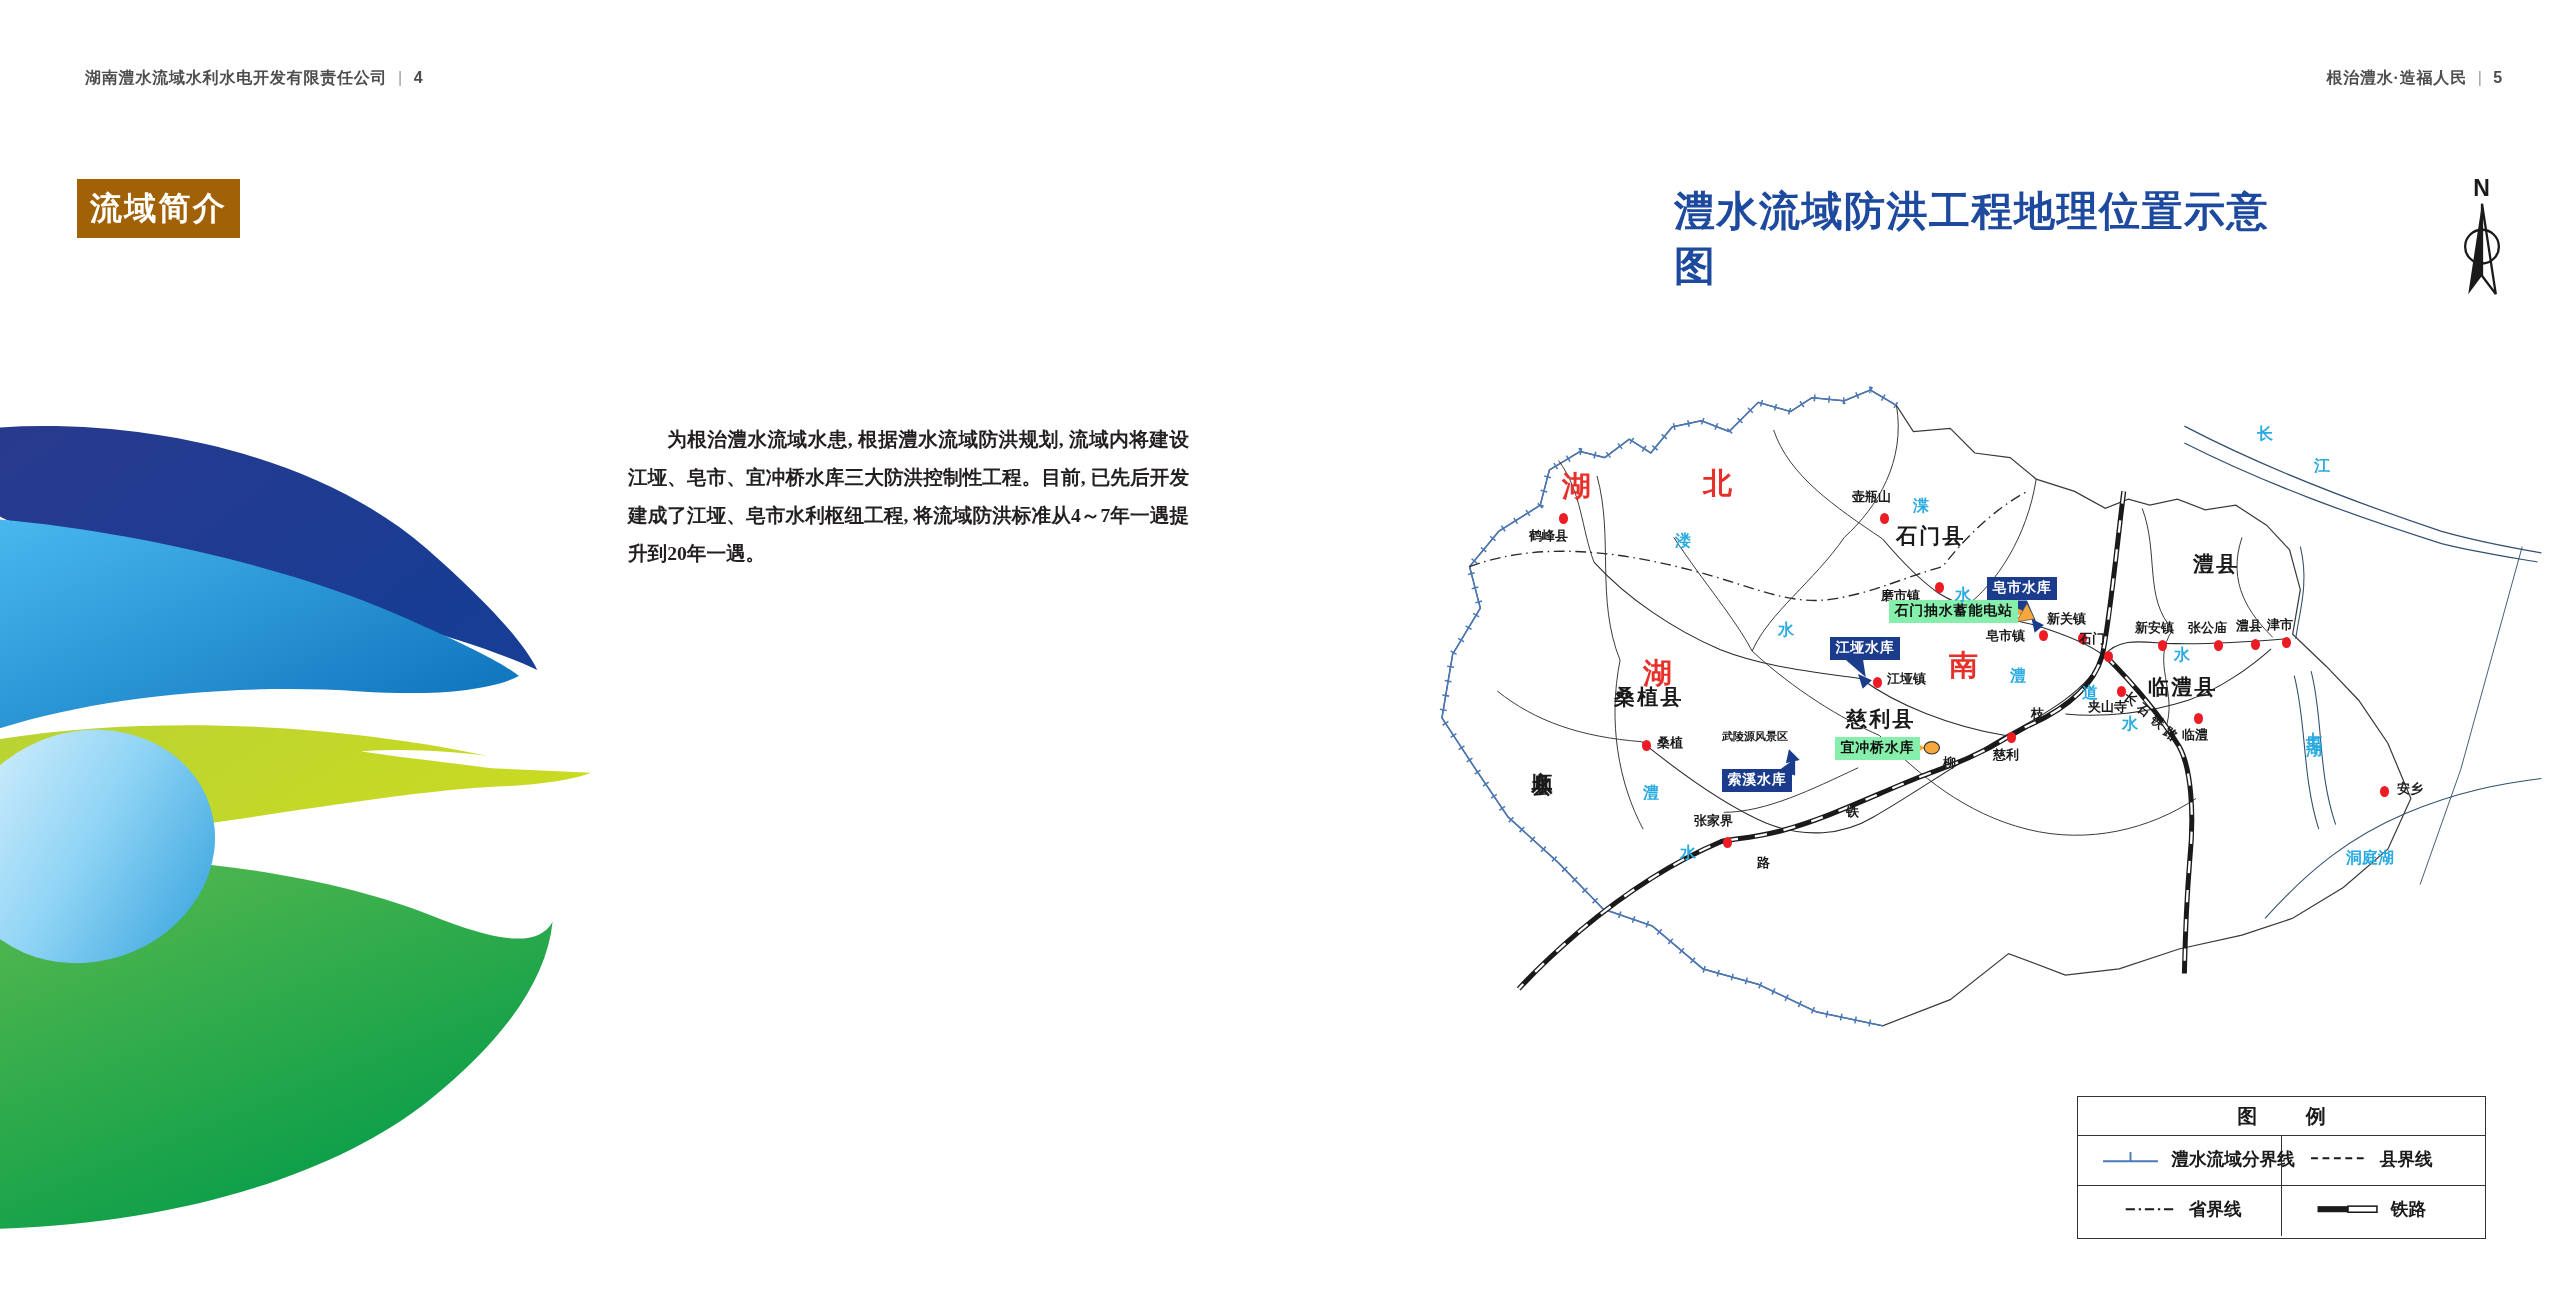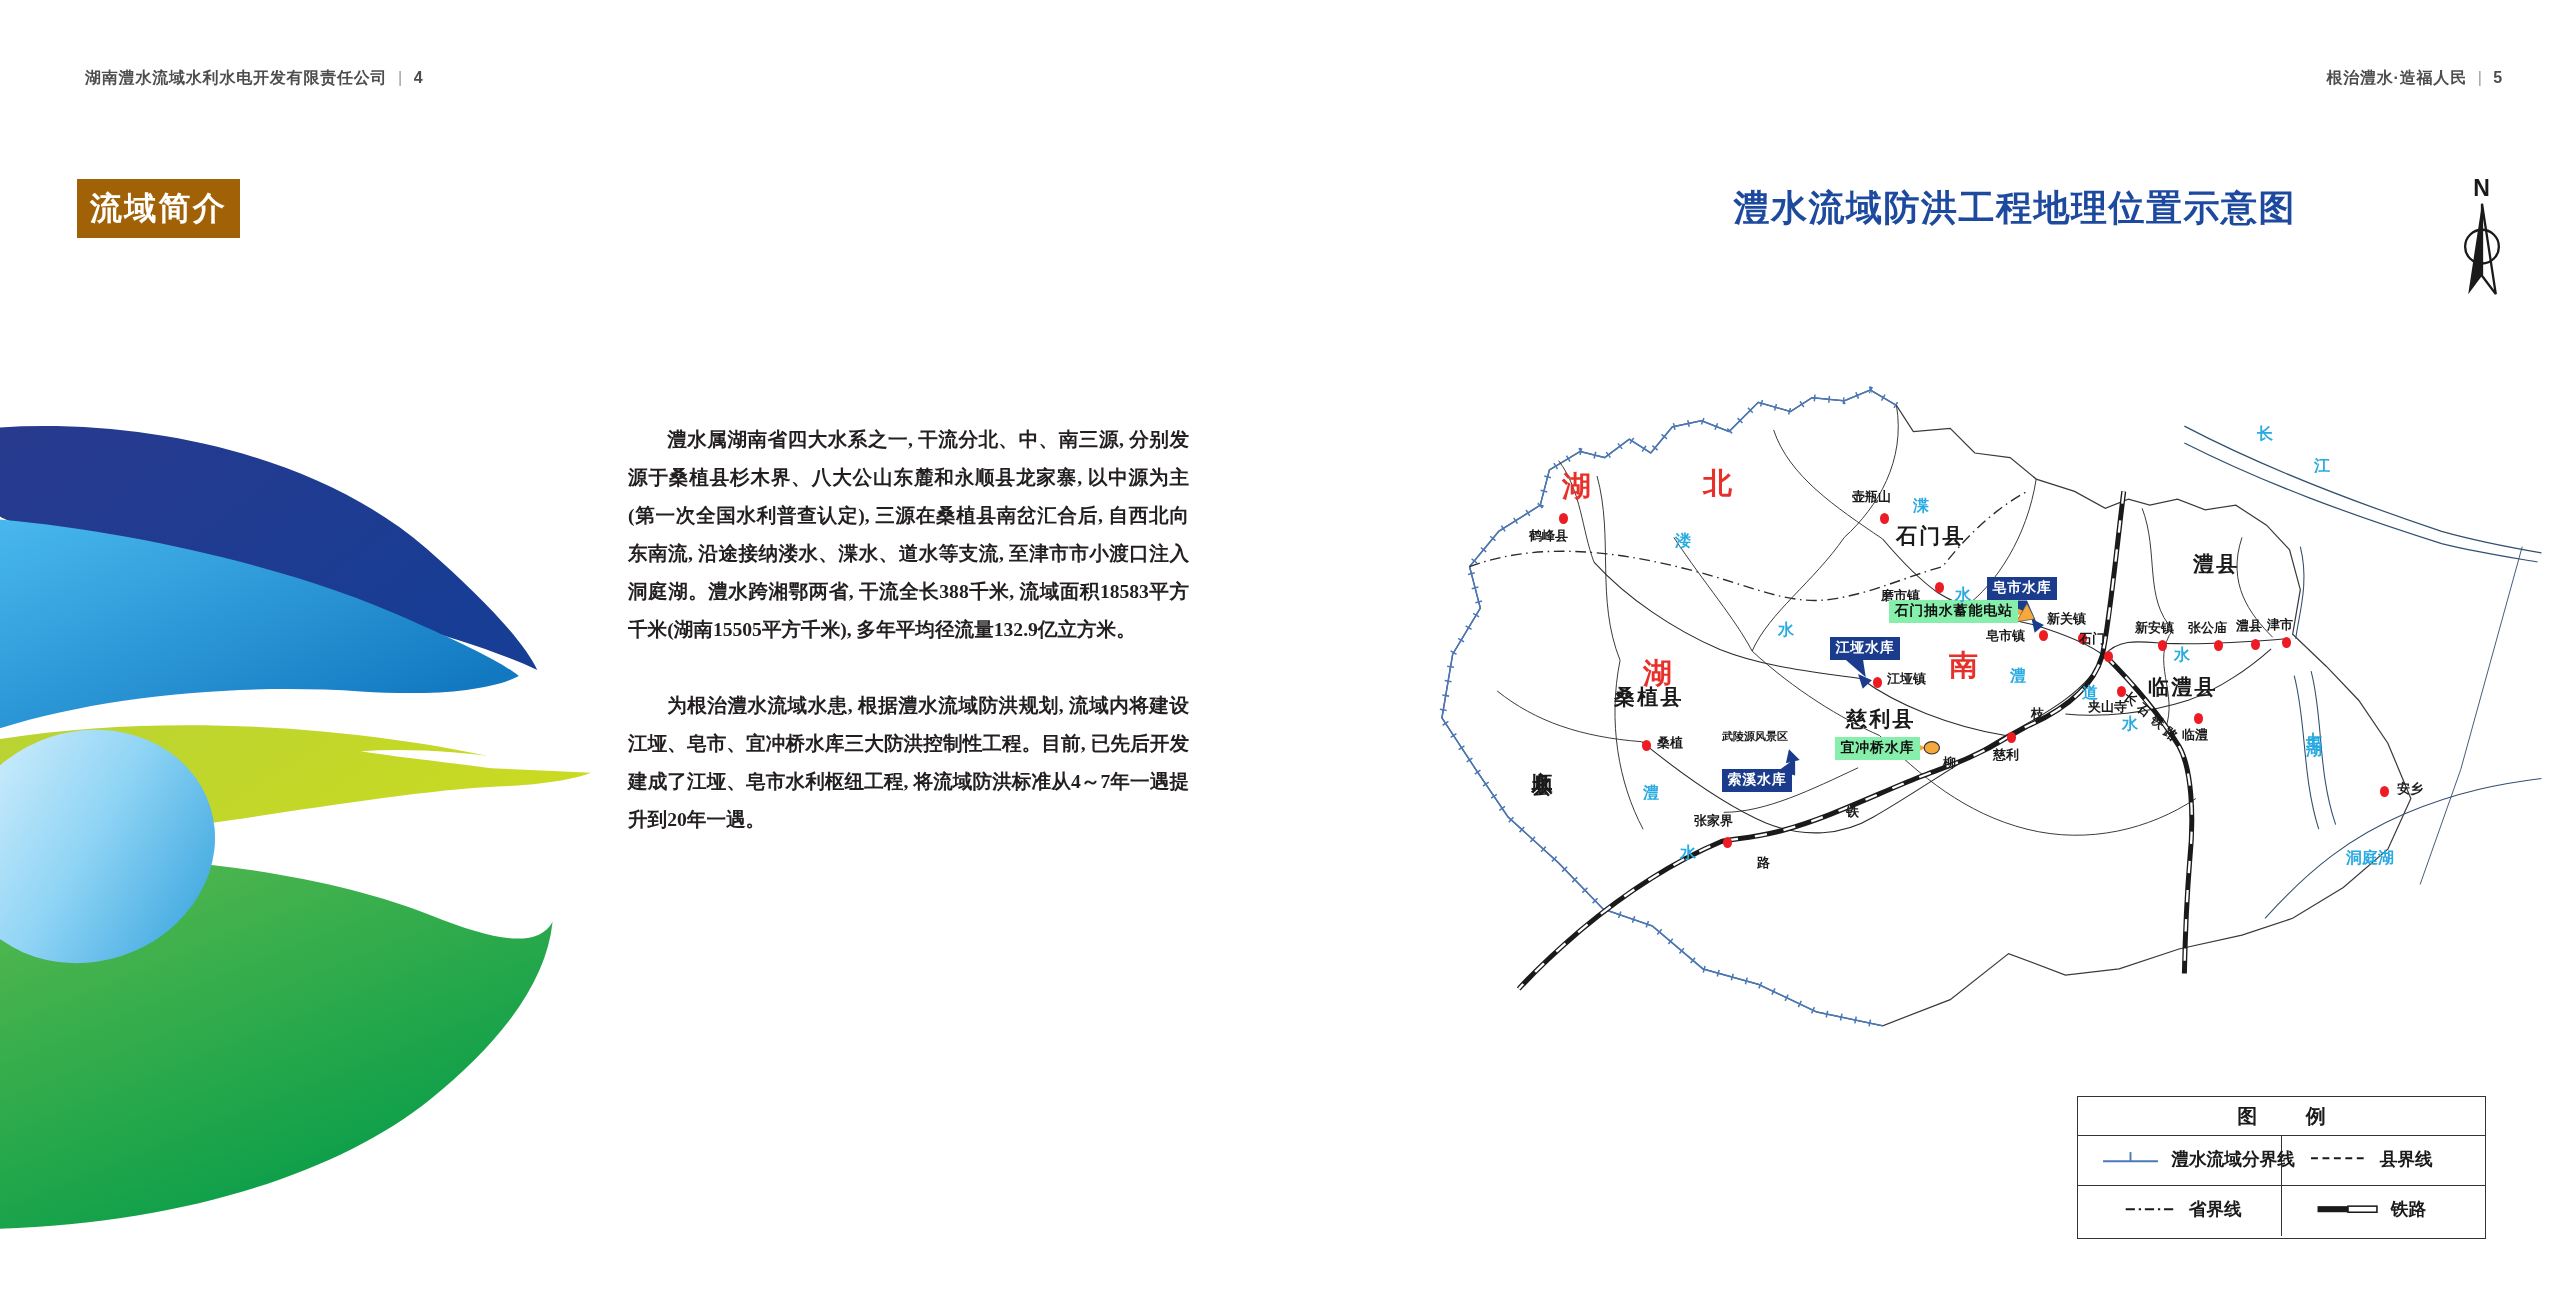--- a/index.html
+++ b/index.html
@@ -16,22 +16,22 @@
     color:#fff;font-size:32px;font-weight:bold;display:flex;align-items:center;justify-content:center;
     letter-spacing:2.3px;}
   
   #body-col{position:absolute;left:628px;top:421px;width:561px;color:#231f20;
     font-family:"Liberation Serif","DejaVu Serif",serif;font-weight:700;
     font-size:19.6px;line-height:38px;text-align:justify;}
   #body-col p{margin:0 0 38px 0;text-indent:2em;}
   
   #logo-svg{position:absolute;left:0;top:411px;width:614px;height:864px;}
   
-  #map-title{position:absolute;left:1674px;top:184px;width:622px;text-align:right;
-    color:#1d4a9e;font-size:36px;font-weight:bold;letter-spacing:1.5px;}
+  #map-title{position:absolute;left:1674px;top:184px;width:622px;text-align:left;
+    color:#1d4a9e;font-size:41px;font-weight:bold;letter-spacing:1.5px;}
   
   #compass{position:absolute;left:2454px;top:175px;width:55px;text-align:center;}
   #compass .n{font-size:23px;font-weight:bold;color:#1a1a1a;}
   
   #map-linework{position:absolute;left:0;top:0;width:2576px;height:1306px;}
   #map-labels{position:absolute;left:0;top:0;width:2576px;height:1306px;pointer-events:none;}
   .map-lab{position:absolute;white-space:nowrap;transform-origin:left top;}
   .prov{font-size:29px;font-weight:bold;color:#e8302a;letter-spacing:1.5px;}
   .county{font-size:21px;font-weight:bold;color:#1a1a1a;letter-spacing:2.3px;}
   .county.small{font-size:11px;letter-spacing:0;}
@@ -104,21 +104,20 @@
       C560,1028 420,1050 300,1068 C180,1086 70,1092 0,1094 Z"></path>
     <path fill="#ffffff" d="M470,978 C560,972 660,984 770,1006 L640,1000 C580,992 520,986 470,978 Z"></path>
 
     <path fill="url(#gGrn)" d="M0,1118 C220,1106 432,1140 562,1192 C642,1224 700,1236 720,1200
       C712,1280 650,1360 560,1432 C440,1528 240,1592 0,1600 Z"></path>
 
     <ellipse cx="112" cy="1102" rx="170" ry="150" transform="rotate(-18 112 1102)" fill="url(#gCtr)"></ellipse>
   </svg>
 
   <div id="body-col">
-    <p>澧水属湖南省四大水系之一, 干流分北、中、南三源, 分别发源于桑植县杉木界、八大公山东麓和永顺县龙家寨, 以中源为主(第一次全国水利普查认定), 三源在桑植县南岔汇合后, 自西北向东南流, 沿途接纳溇水、渫水、道水等支流, 至津市市小渡口注入洞庭湖。澧水跨湘鄂两省, 干流全长388千米, 流域面积18583平方千米(湖南15505平方千米), 多年平均径流量132.9亿立方米。</p>
     <p>为根治澧水流域水患, 根据澧水流域防洪规划, 流域内将建设江垭、皂市、宜冲桥水库三大防洪控制性工程。目前, 已先后开发建成了江垭、皂市水利枢纽工程, 将流域防洪标准从4～7年一遇提升到20年一遇。</p>
   </div>
 
   <div id="map-title">澧水流域防洪工程地理位置示意图</div>
 
   <div id="compass">
     <div class="n">N</div>
     <svg width="46" height="100" viewBox="0 0 60 130">
       <circle cx="30" cy="58" r="22" fill="none" stroke="#1a1a1a" stroke-width="3"></circle>
       <polygon points="30,2 12,120 30,96" fill="#1a1a1a"></polygon>

